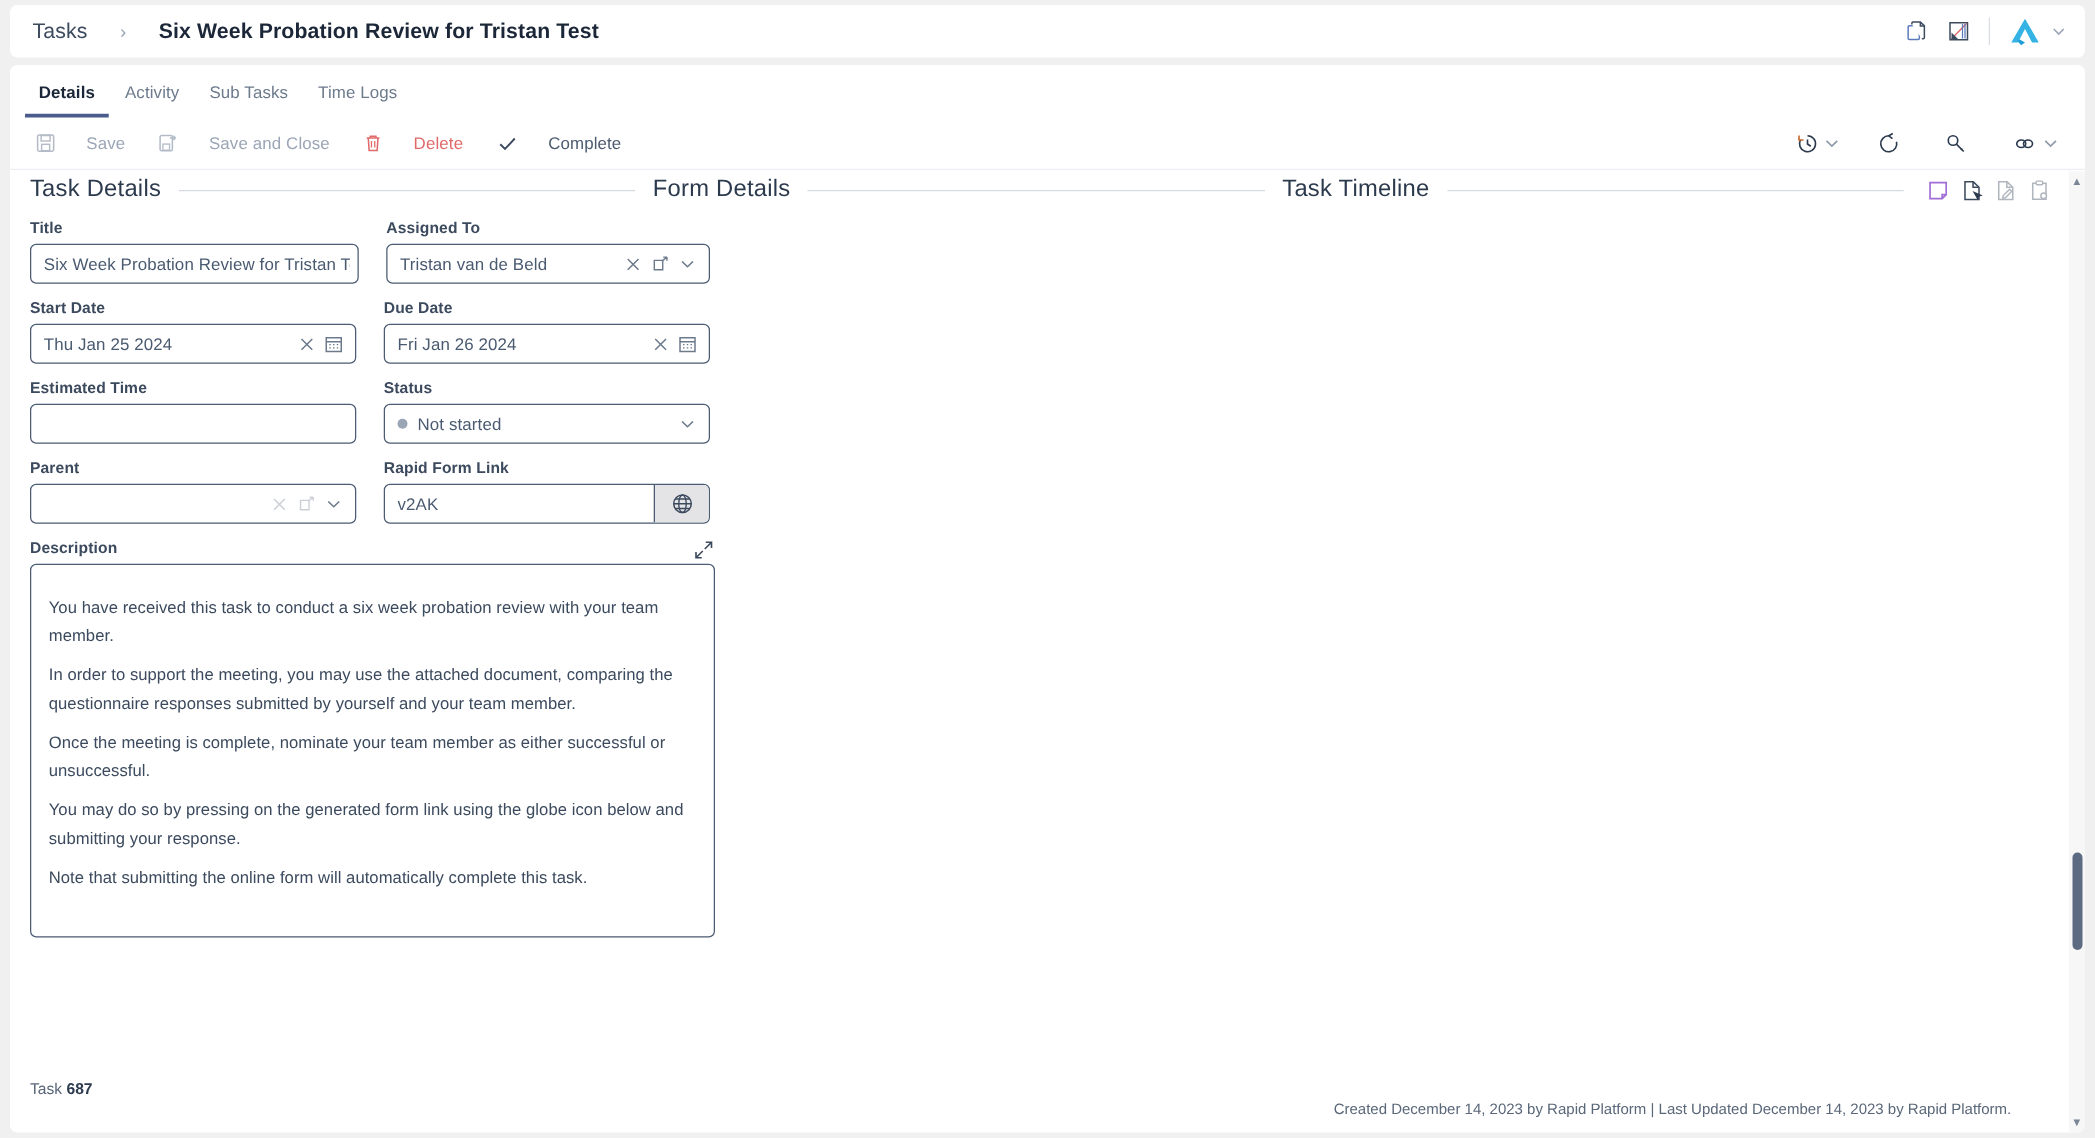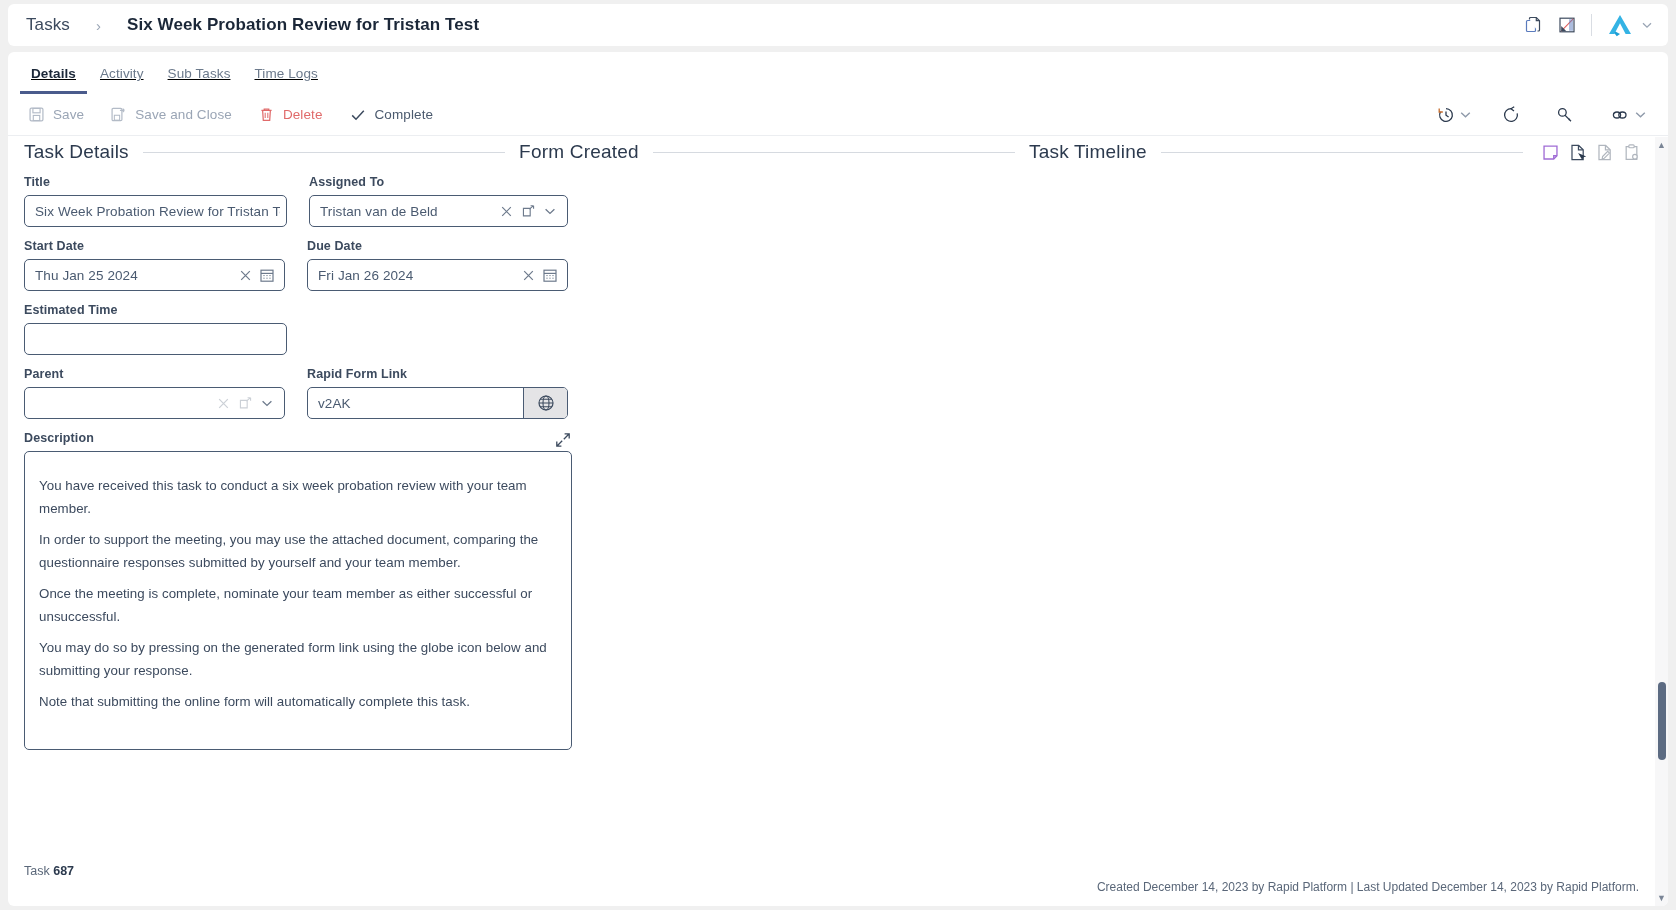--- a/index.html
+++ b/index.html
@@ -28,33 +28,33 @@
   .hdr-divider { width: 1px; height: 22px; background: #d9dde3; }
   .logo-wrap { display: flex; align-items: center; gap: 6px; }
 
   
   .main-card {
     position: absolute; left: 8px; top: 52px; right: 8px; bottom: 4px;
     background: #ffffff; border-radius: 6px; overflow: hidden;
   }
 
   
-  .tabs { display: flex; align-items: flex-end; height: 42px; padding-left: 12px; gap: 2px; text-decoration: underline; }
+  .tabs { display: flex; align-items: flex-end; height: 42px; padding-left: 12px; gap: 2px; }
   .tab {
     font-size: 13.5px; color: #6c7a8c; padding: 0 11px 10px 11px;
     border-bottom: 3px solid transparent; cursor: pointer; letter-spacing: .1px;
   }
   .tab.active { color: #1b2738; font-weight: bold; border-bottom-color: #4a5b8c; }
 
   
   .toolbar {
     display: flex; align-items: center; height: 42px;
     padding: 0 16px 0 20px; border-bottom: 1px solid #eceef1;
   }
-  .tb-item { display: flex; align-items: center; gap: 8px; margin-right: 26px; cursor: pointer; }
+  .tb-item { display: flex; align-items: center; gap: 24px; margin-right: 26px; cursor: pointer; }
   .tb-label { font-size: 13.5px; color: #4b5a6e; letter-spacing: .1px; }
   .tb-item.disabled .tb-label { color: #9aa5b5; }
   .tb-label.danger { color: #e06a6a; }
   .tb-right { margin-left: auto; display: flex; align-items: center; gap: 6px; }
   .tb-ic-btn { display: flex; align-items: center; gap: 2px; padding: 4px; cursor: pointer; }
 
   
   .body-region { position: absolute; left: 0; right: 0; top: 85px; bottom: 0; }
   .scrollbar {
     position: absolute; right: 0; top: 0; bottom: 0; width: 13px; background: #f7f7f8;
@@ -110,21 +110,21 @@
   .discuss-head { display: flex; align-items: center; margin-bottom: 12px; }
   .discuss-title { font-size: 16.5px; color: #4b5a6e; letter-spacing: .2px; }
   .reminder { margin-left: auto; display: flex; align-items: center; gap: 7px; margin-right: 42px; }
   .reminder-text { font-size: 12.5px; color: #6c7a8c; }
   .discuss-row { display: flex; align-items: flex-end; gap: 10px; }
   .discuss-input { flex: 1; height: 62px; border: 1px solid #9aa3b0; border-radius: 3px; background: #fff; }
   .send-btn { width: 26px; height: 26px; display: flex; align-items: center; justify-content: center; cursor: pointer; margin-bottom: 6px; }
 
   .footer-left { position: absolute; left: 16px; bottom: 28px; font-size: 12.5px; color: #5a6779; }
   .footer-left b { color: #2c3a4e; }
-  .footer-right { position: absolute; right: 16px; bottom: 12px; font-size: 12px; color: #5a6779; }
+  .footer-right { position: absolute; right: 46px; bottom: 12px; font-size: 12px; color: #5a6779; }
 
   svg { display: block; }
 </style>
 </head>
 <body>
 
 <div class="page">
 
   <div class="header-card">
     <div class="breadcrumb">
@@ -257,21 +257,21 @@
       </div>
     </div>
 
     <div class="body-region">
       <div class="content">
 
         <div class="sec-row">
           <div style="width:16px"></div>
           <span class="sec-title">Task Details</span>
           <div class="sec-line"></div>
-          <span class="sec-title">Form Created</span>
+          <span class="sec-title">Form Details</span>
           <div class="sec-line"></div>
           <span class="sec-title">Task Timeline</span>
           <div class="sec-line"></div>
           <div class="sec-icons">
             <span>
               <svg width="19" height="19" viewBox="0 0 20 20" fill="none">
                 <path d="M3.2 3.2h13.6v10.2l-3.4 3.4H3.2V3.2Z" stroke="#a06cd5" stroke-width="1.4"></path>
                 <path d="M13.4 16.8v-3.4h3.4" stroke="#a06cd5" stroke-width="1.4"></path>
               </svg>
             </span>
@@ -372,20 +372,32 @@
             </div>
           </div>
 
           <div class="frow">
             <div class="fld">
               <div class="flabel">Estimated Time</div>
               <div class="fctrl">
                 <span class="fval"></span>
               </div>
             </div>
+            <div class="fld">
+              <div class="flabel">Status</div>
+              <div class="fctrl">
+                <span class="dot"></span>
+                <span class="fval">Not started</span>
+                <span class="fic">
+                  <svg width="16" height="16" viewBox="0 0 16 16">
+                      <path d="M3.6 6.2 8 10.4l4.4-4.2" stroke="#6d7a8c" stroke-width="1.3" fill="none"></path>
+                    </svg>
+                </span>
+              </div>
+            </div>
           </div>
 
           <div class="frow">
             <div class="fld">
               <div class="flabel">Parent</div>
               <div class="fctrl">
                 <span class="fval"></span>
                 <span class="fic dim">
                   <svg width="15" height="15" viewBox="0 0 16 16">
                       <path d="M3.4 3.4l9.2 9.2M12.6 3.4l-9.2 9.2" stroke="#6d7a8c" stroke-width="1.3"></path>

